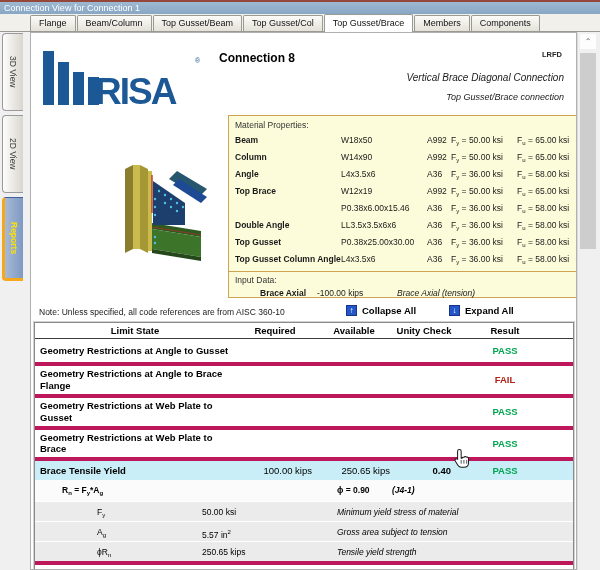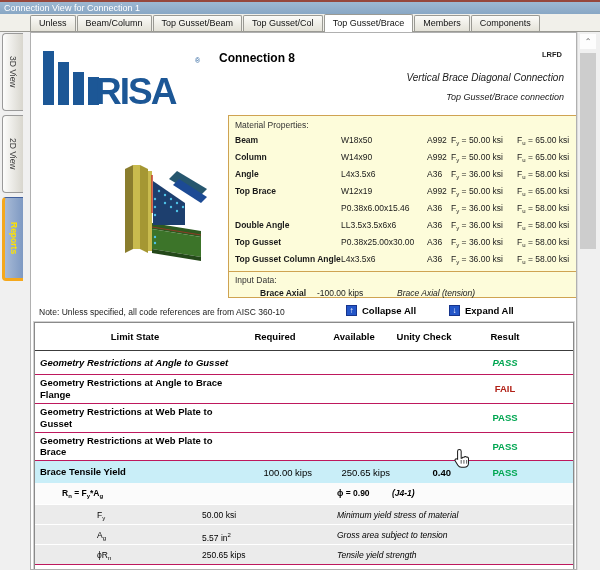--- a/index.html
+++ b/index.html
@@ -76,24 +76,24 @@
   .noteline .ntext { position:absolute; left:8px; top:3px; }
   .ce { position:absolute; top:1px; font-size:9.5px; font-weight:bold; color:#000; display:flex; align-items:center; }
   .ce .sq { width:11px; height:11px; background:#2456c8; border:1px solid #16348c; color:#fff; font-size:8px;
     line-height:10px; text-align:center; margin-right:5px; font-weight:bold; }
   #collapseAll { left:315px; } #expandAll { left:418px; }
 
   
   .rtable { position:absolute; left:3px; top:289px; width:540px; border:1px solid #8a8a8a; outline:1px solid #d2d2d2;
     background:#fff; font-size:9.5px; color:#000; }
   .hrow, .ls-row { display:grid; grid-template-columns:200px 80px 78px 62px 100px 20px; align-items:center; }
-  .hrow { height:28px; font-weight:bold; border-bottom:1px solid #3c3c3c; }
+  .hrow { height:16px; font-weight:bold; border-bottom:1px solid #3c3c3c; }
   .hrow div { text-align:center; }
-  .ls-row { min-height:23px; border-top:1px solid #be185d; }
-  .ls-row:first-of-type, .rtable .ls-row[data-first] { border-top:none;font-style:italic; }
+  .ls-row { min-height:23px; border-top:4px solid #be185d; }
+  .ls-row:first-of-type, .rtable .ls-row[data-first] { border-top:none; }
   .ls-row .name { font-weight:bold; padding:2px 2px 2px 5px; line-height:1.25; }
   .ls-row .num { text-align:right; padding-right:3px; }
   .ls-row .unity { text-align:right; padding-right:4px; font-weight:bold; }
   .ls-row .res { text-align:center; font-weight:bold; }
   .res.pass { color:#00a651; } .res.fail { color:#b22218; }
   .ls-row.hl { background:#c9eef8; }
   .f-row { position:relative; height:21px; line-height:21px; background:#fbfbfb; }
   .f-row .eq { position:absolute; left:27px; font-weight:bold; font-size:8.5px; }
   .f-row .phi { position:absolute; left:302px; font-weight:bold; font-size:8.5px; }
   .f-row .ref { position:absolute; left:357px; font-style:italic; font-size:8.5px;font-weight:bold; }
@@ -107,21 +107,21 @@
 </head>
 <body>
 
 <div class="screen">
 
   <div class="titlebar">
     <span>Connection View for Connection 1</span>
   </div>
 
   <div class="tabstrip" id="tabstrip">
-      <div class="tab">Unless</div>
+      <div class="tab">Flange</div>
       <div class="tab">Beam/Column</div>
       <div class="tab">Top Gusset/Beam</div>
       <div class="tab">Top Gusset/Col</div>
       <div class="tab active">Top Gusset/Brace</div>
       <div class="tab">Members</div>
       <div class="tab">Components</div>
     </div>
 
   <div class="rail" id="rail">
       <div class="side-tab" style="top: 1px; height: 78px;">

